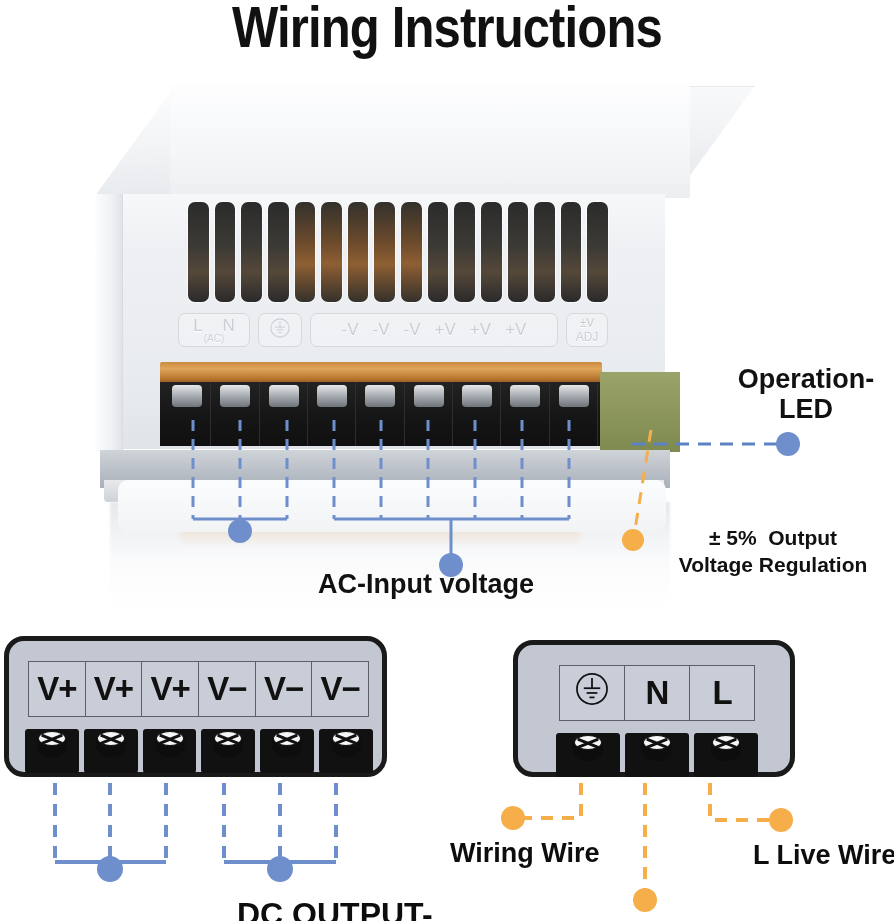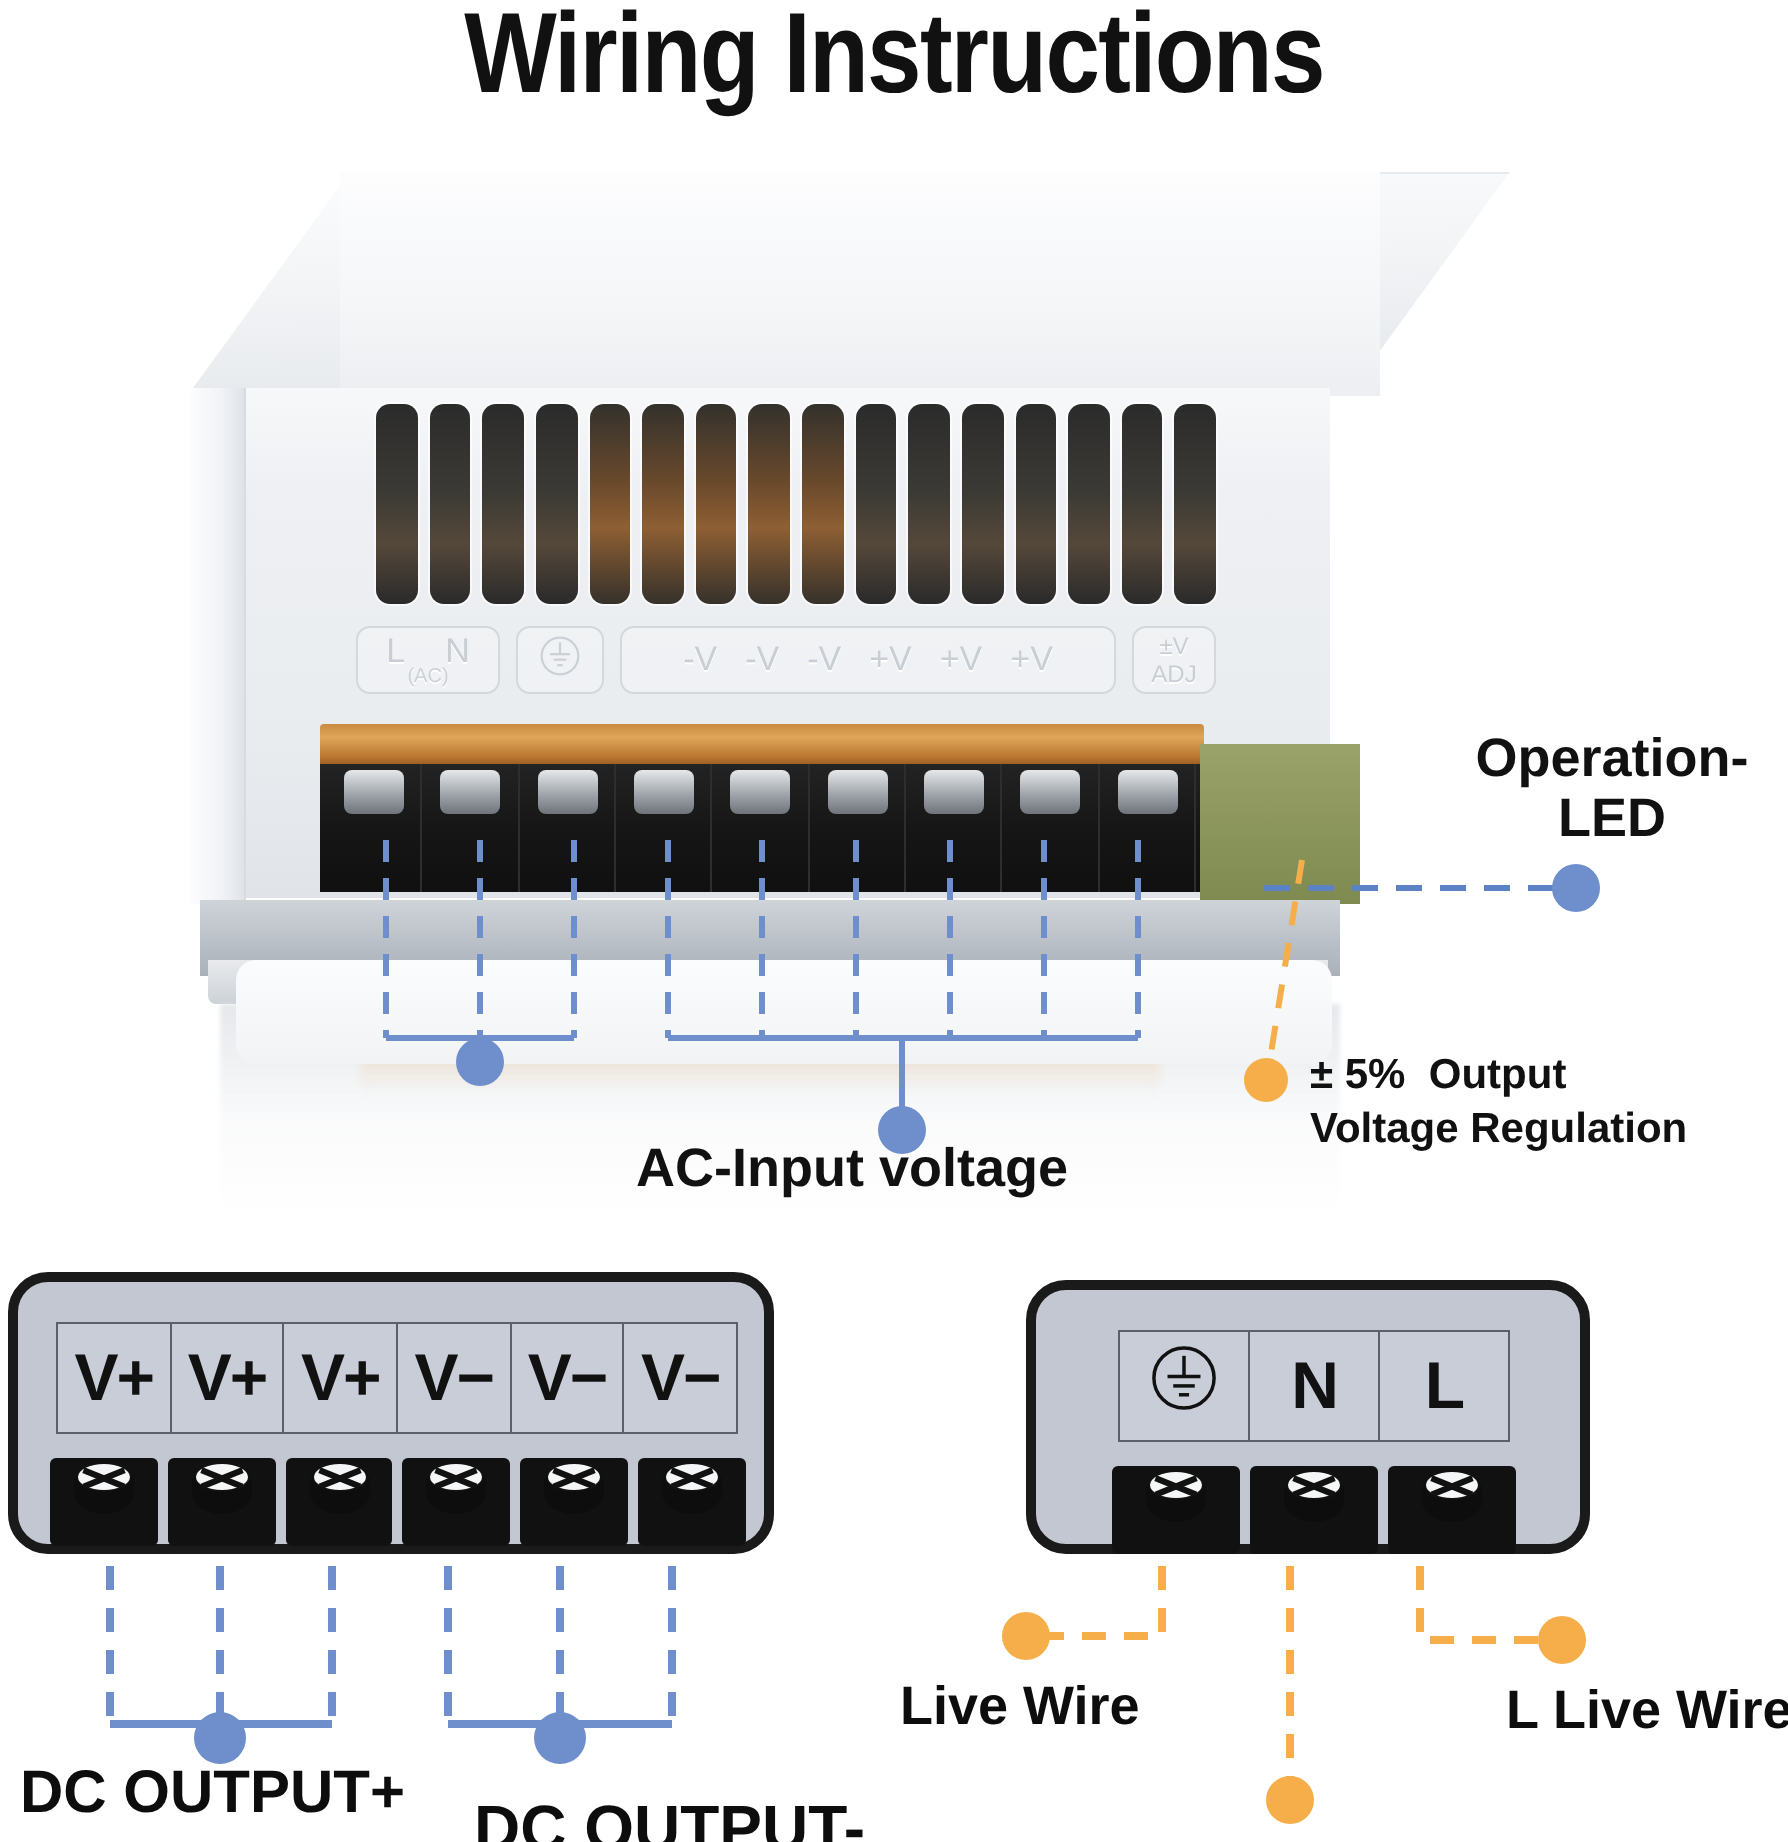--- a/index.html
+++ b/index.html
@@ -278,20 +278,21 @@
     font-size: 27px;
     text-align: center;
     width: 168px;
   }
   .lbl-dc-output-voltage { left: 62px; top: 534px; font-size: 27px; }
   .lbl-ac-input-voltage  { left: 318px; top: 569px; font-size: 27px; }
   .lbl-regulation {
     left: 655px; top: 525px;
     font-size: 21px;
     width: 236px;
+    text-align: center;
     line-height: 1.28;
   }
 
   
   .block-shell {
     position: absolute;
     background: #c3c7d2;
     border: 5px solid #1a1a1a;
     border-radius: 20px;
   }
@@ -633,18 +634,17 @@
           </div>
         </div>
       <div class="screw-slot">
           <div class="screw">
             <div class="screw-head"></div>
           </div>
         </div>
     </div>
   </div>
 
-  <div class="wire-label lbl-dc-out-pos">DC OUTPUT+</div>
   <div class="wire-label lbl-dc-out-neg">DC OUTPUT-</div>
-  <div class="wire-label lbl-earth-wire">Live Wire</div>
+  <div class="wire-label lbl-earth-wire">Wiring Wire</div>
   <div class="wire-label lbl-live-wire">L Live Wire</div>
 
 </div>
 
 </body></html>

